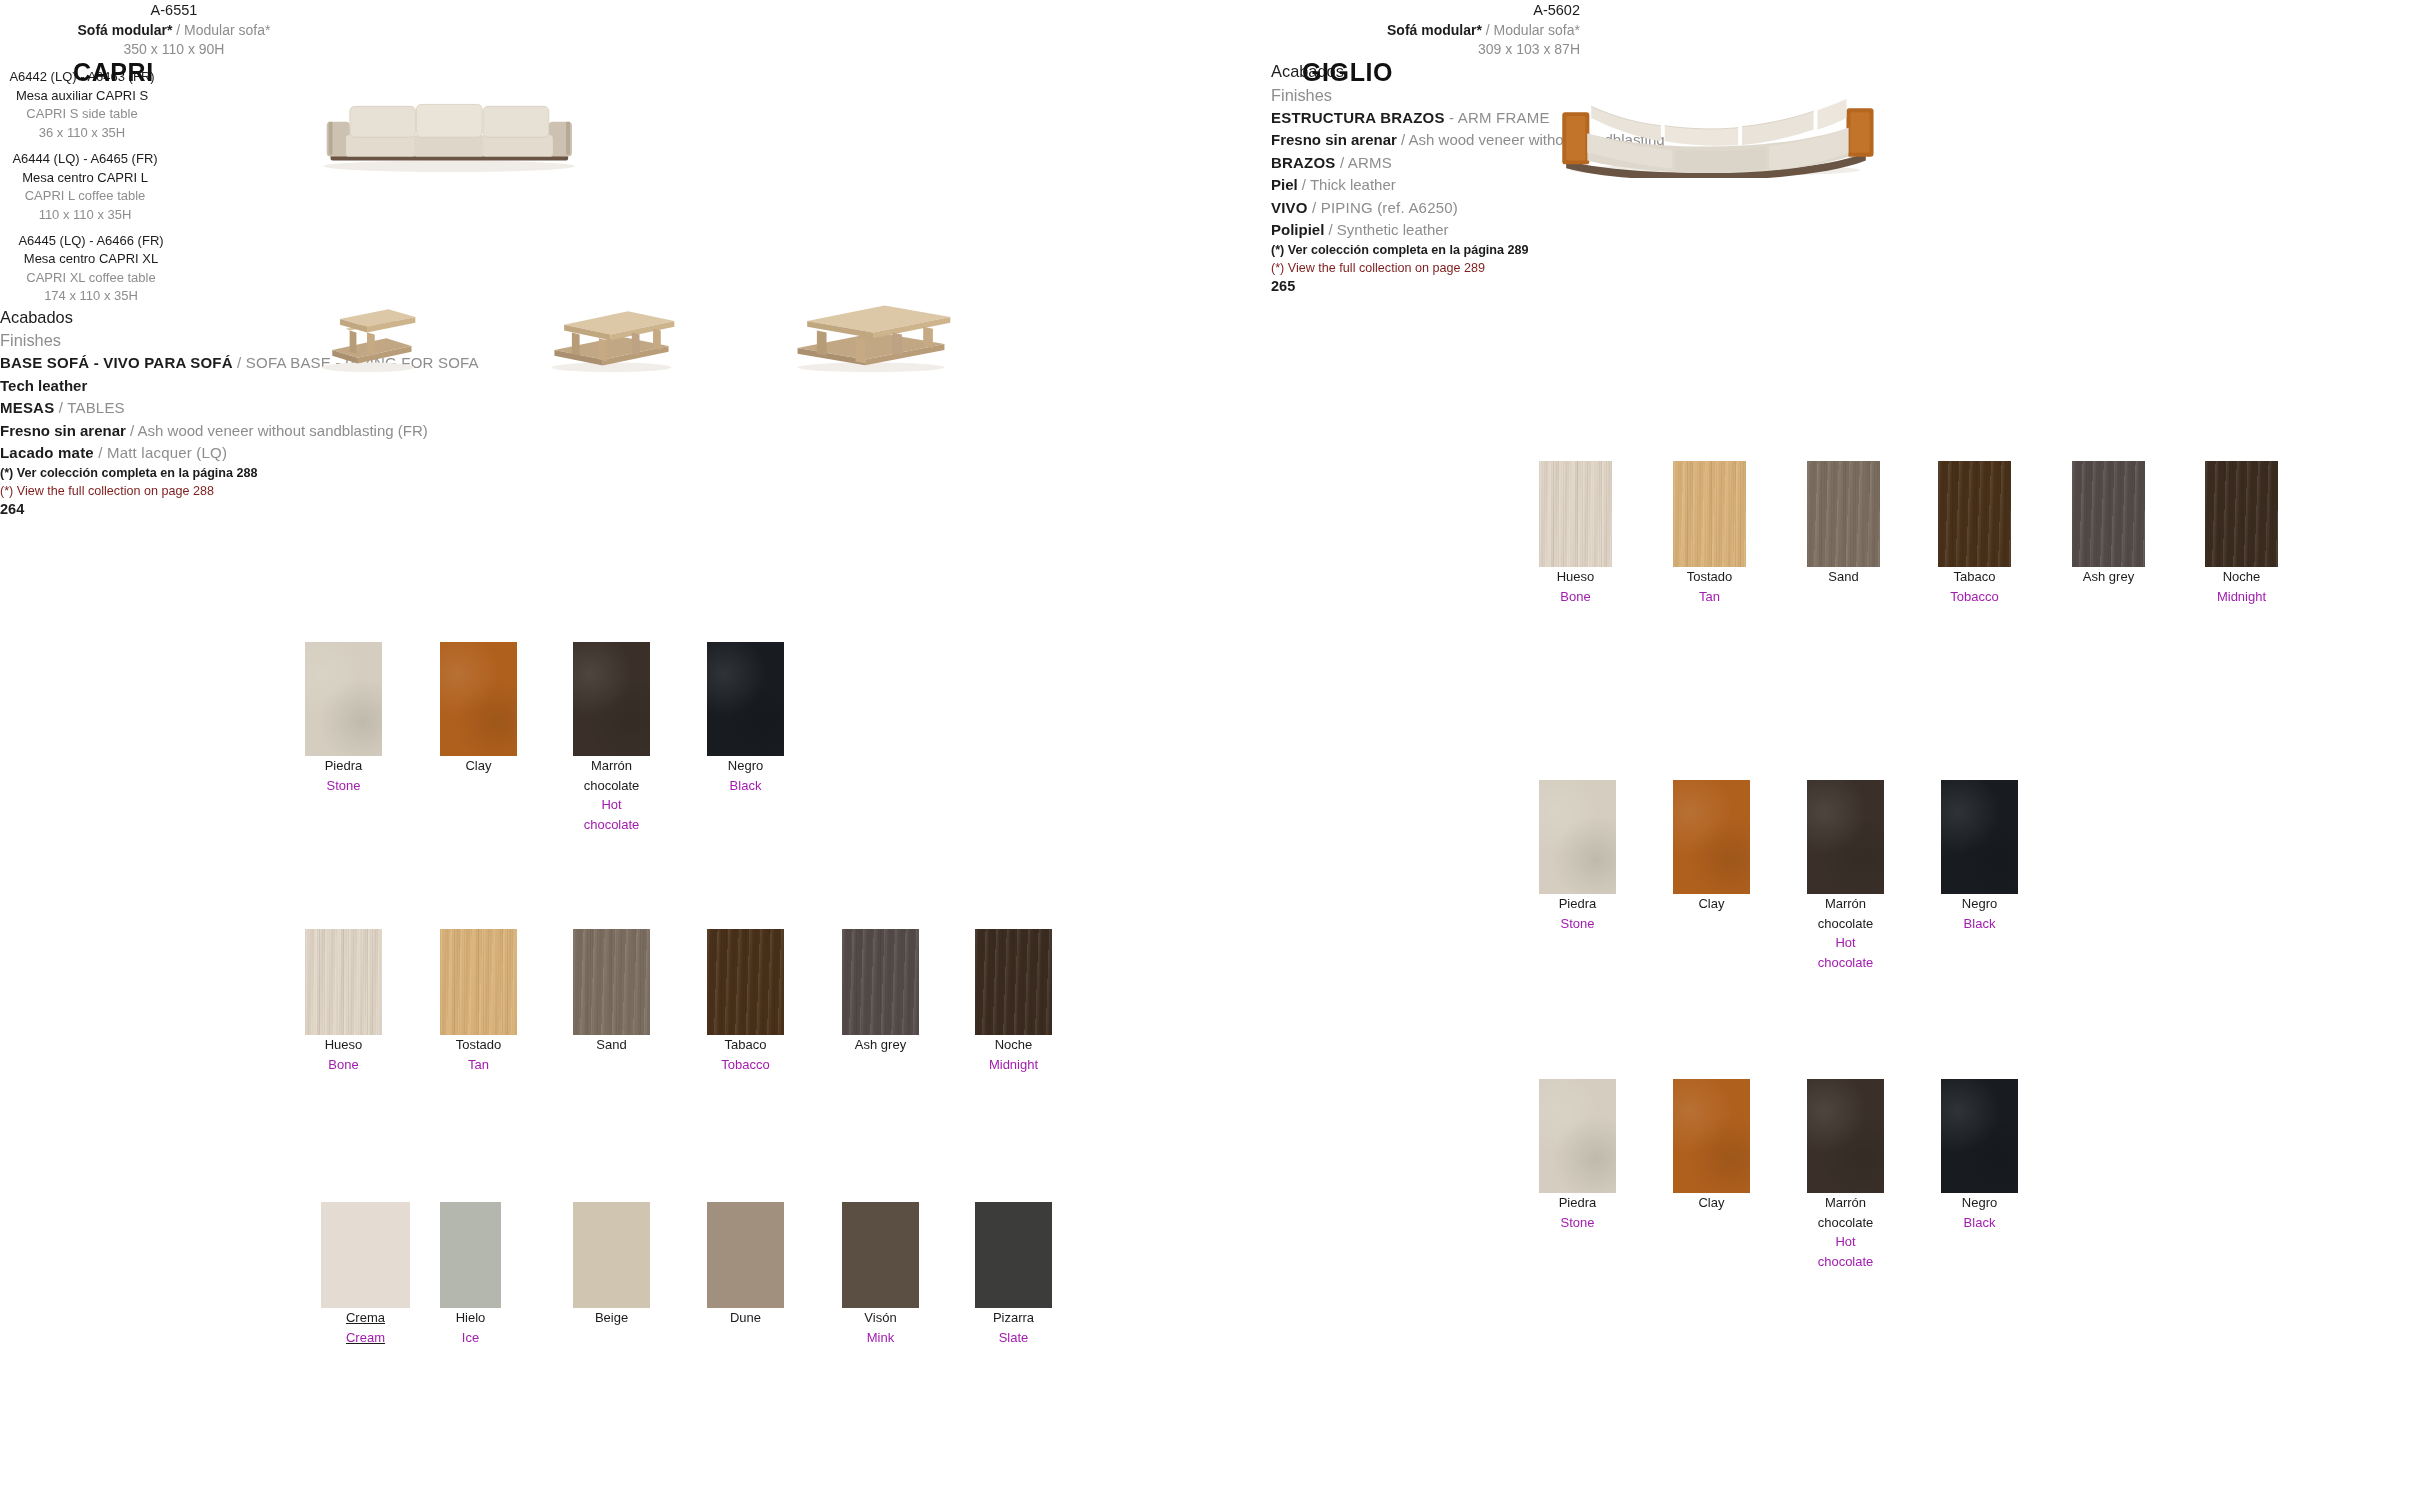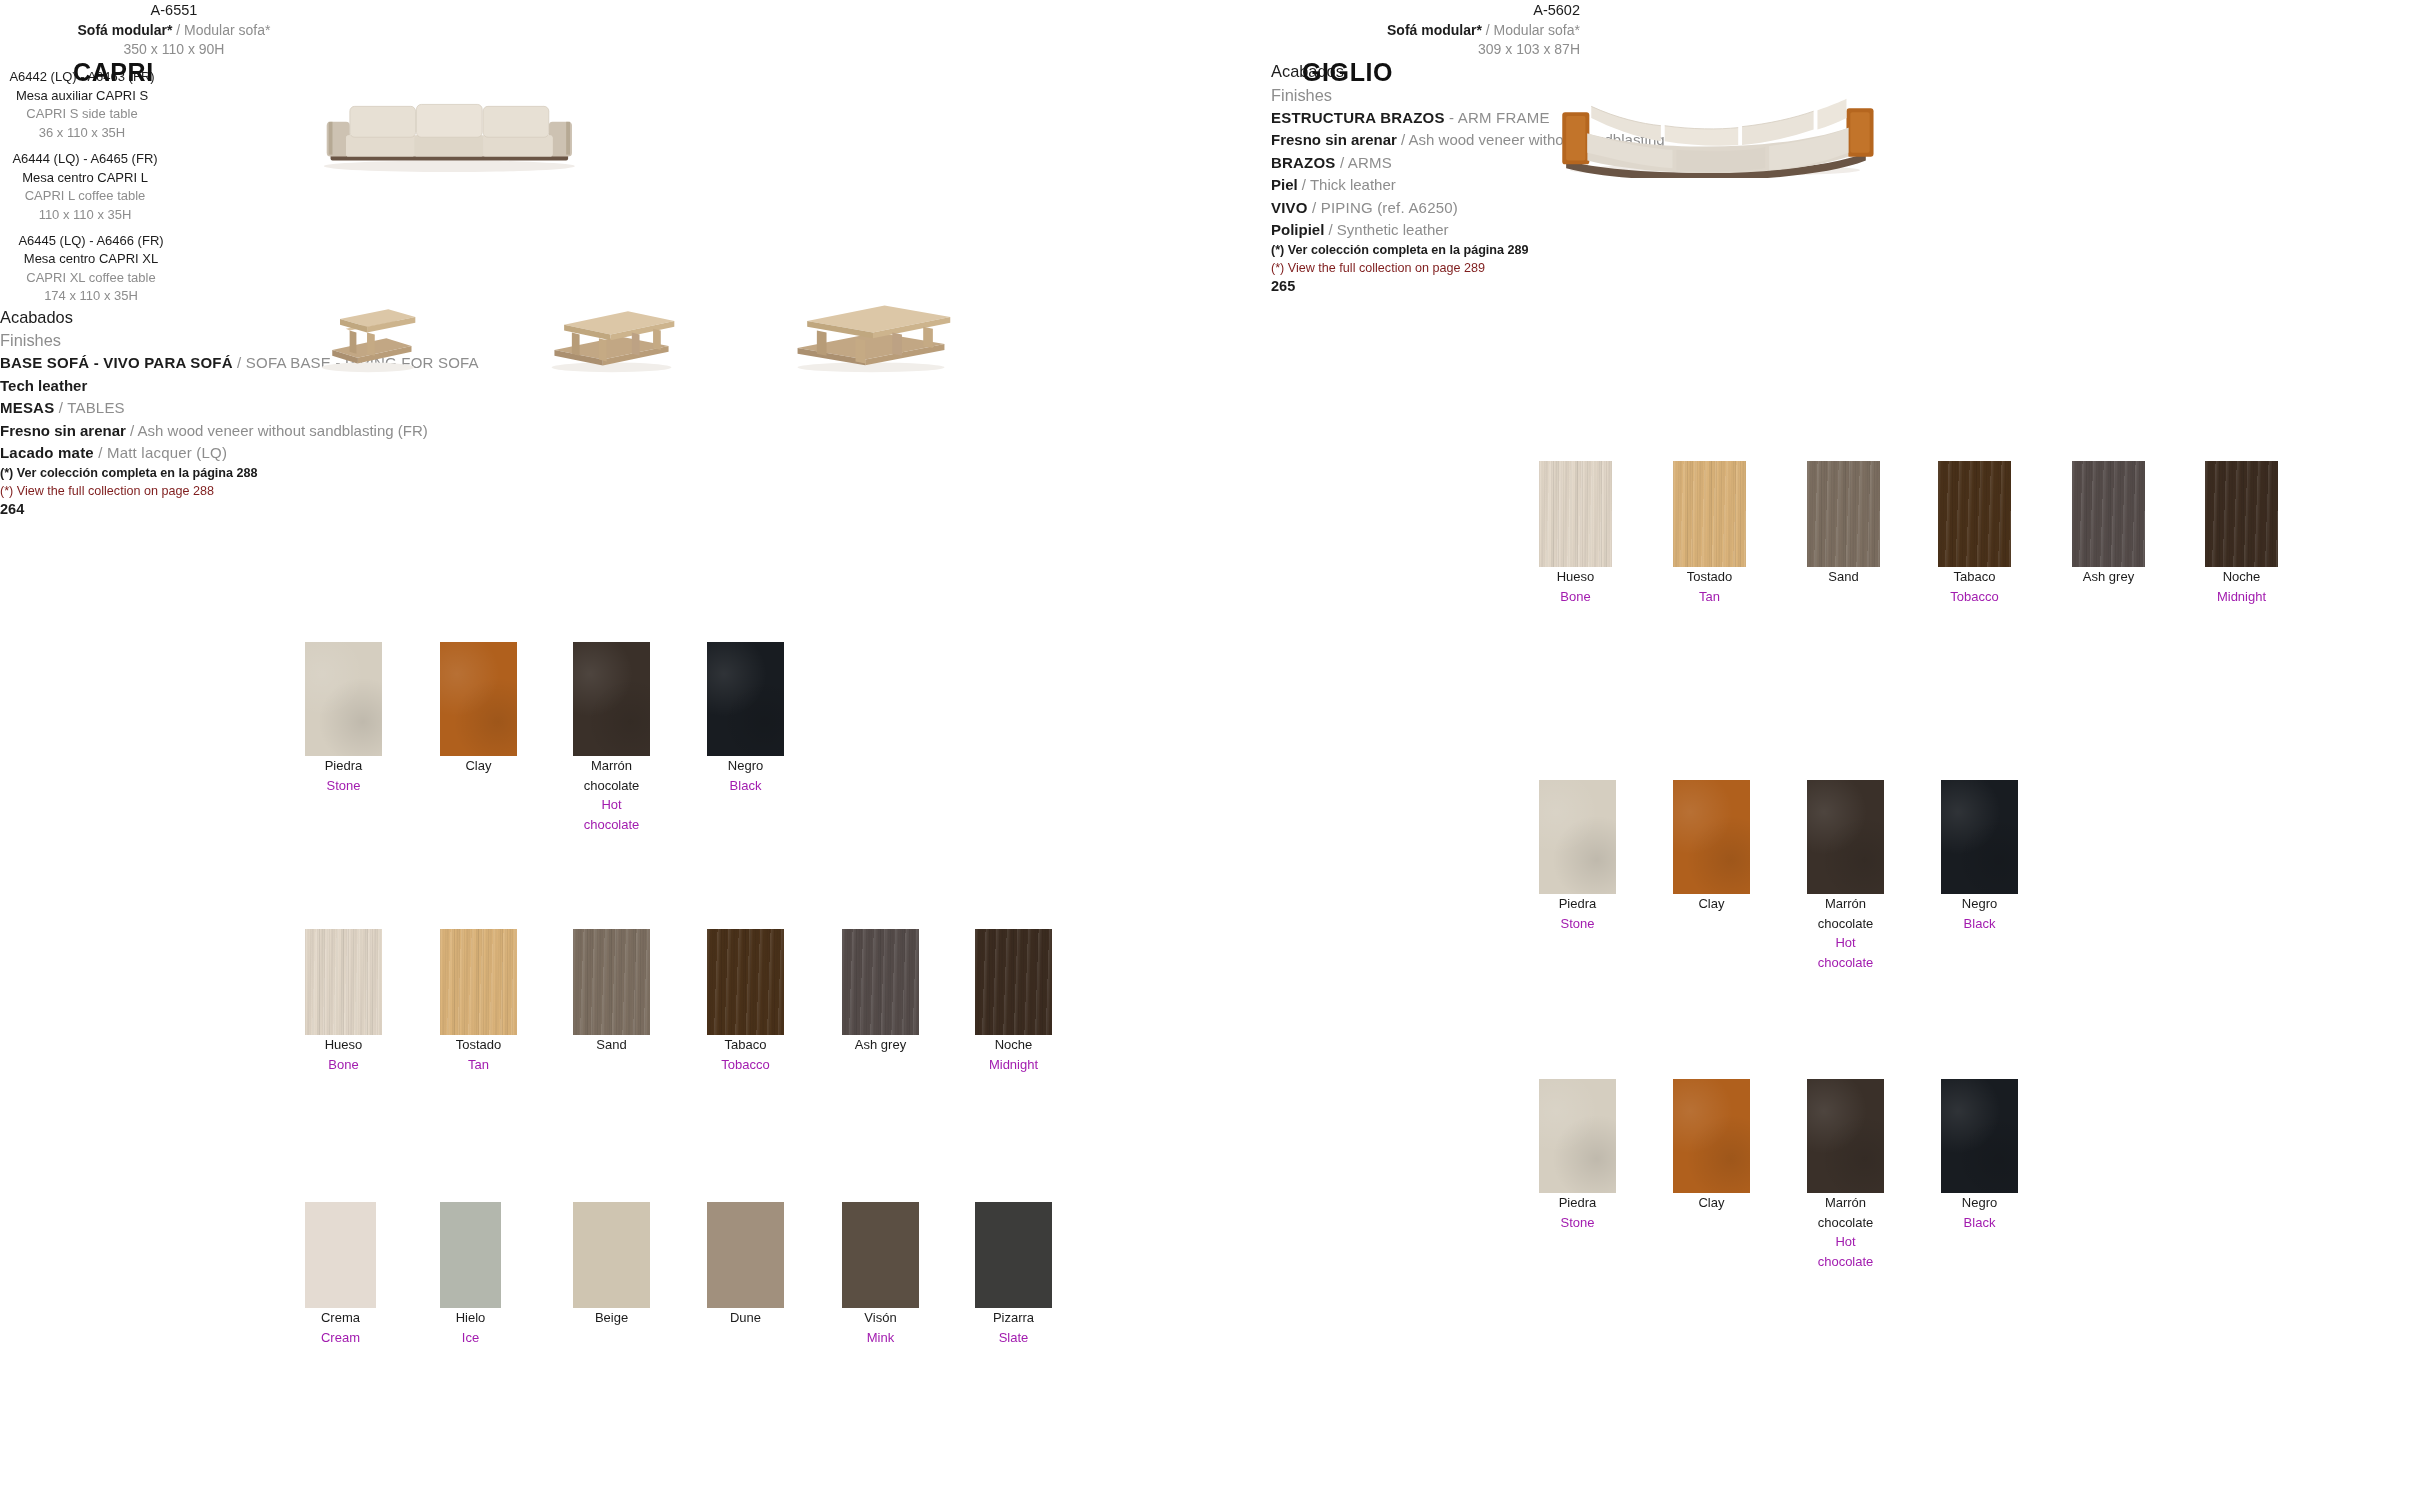--- a/index.html
+++ b/index.html
@@ -276,21 +276,21 @@
         <span class="n2">Midnight</span>
       </span>
     </div>
   </div>
 
   <div class="section-head" style="left:305px;top:1155px;">
     <span class="cap-es">Lacado mate</span><span class="cap-en"> / </span><span class="cap-en">Matt lacquer (LQ)</span>
   </div>
 
   <div class="swrow" style="left:305px;top:1202px;">
-    <div class="sw" style="left:0px;width:71px;">
+    <div class="sw" style="left:16px;width:89px;text-decoration:underline;">
       <span class="chip flat" style="height:106px;background:#e4dbd2;"></span>
       <span class="lbl">
         <span class="n1">Crema</span>
         <span class="n2">Cream</span>
       </span>
     </div>
     <div class="sw" style="left:135px;width:61px;">
       <span class="chip flat" style="height:106px;background:#b3b7ad;"></span>
       <span class="lbl">
         <span class="n1">Hielo</span>

